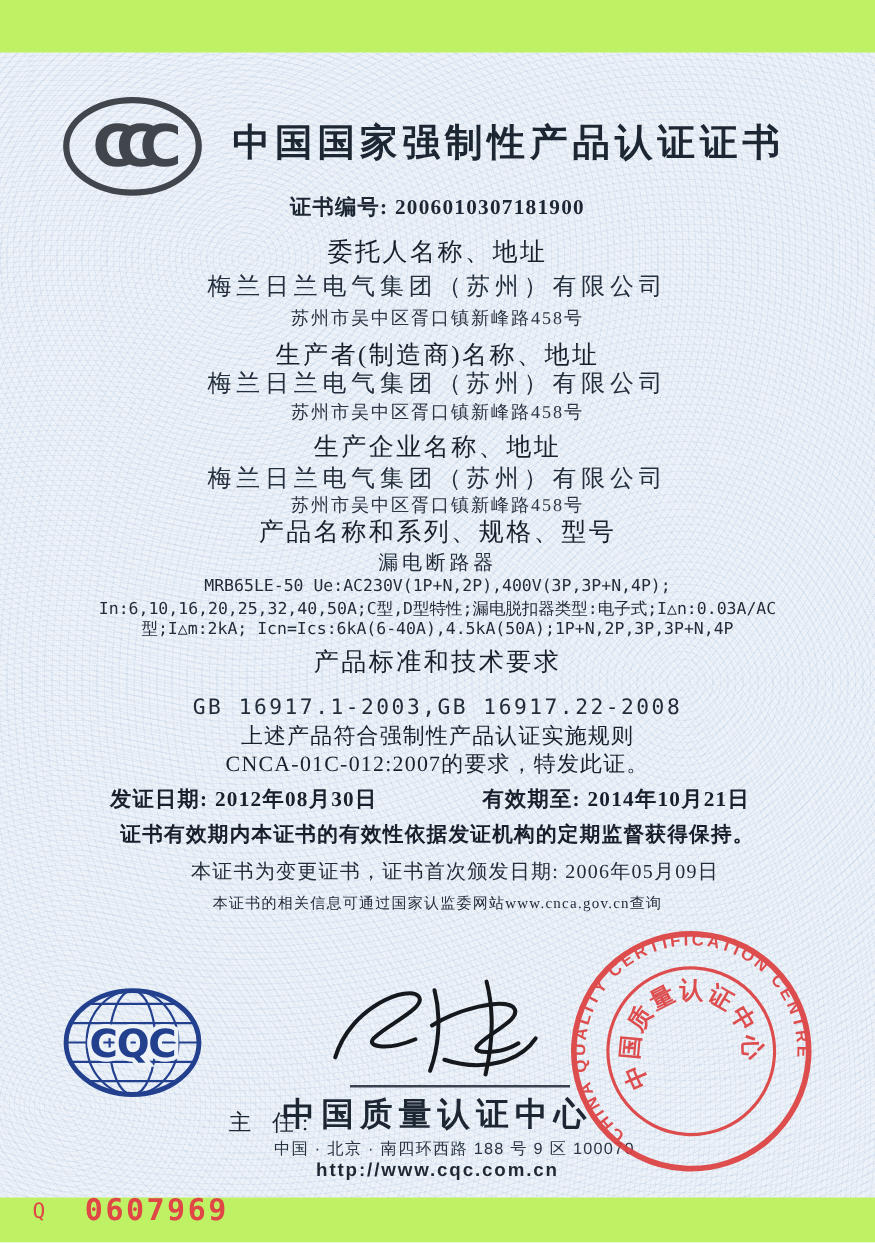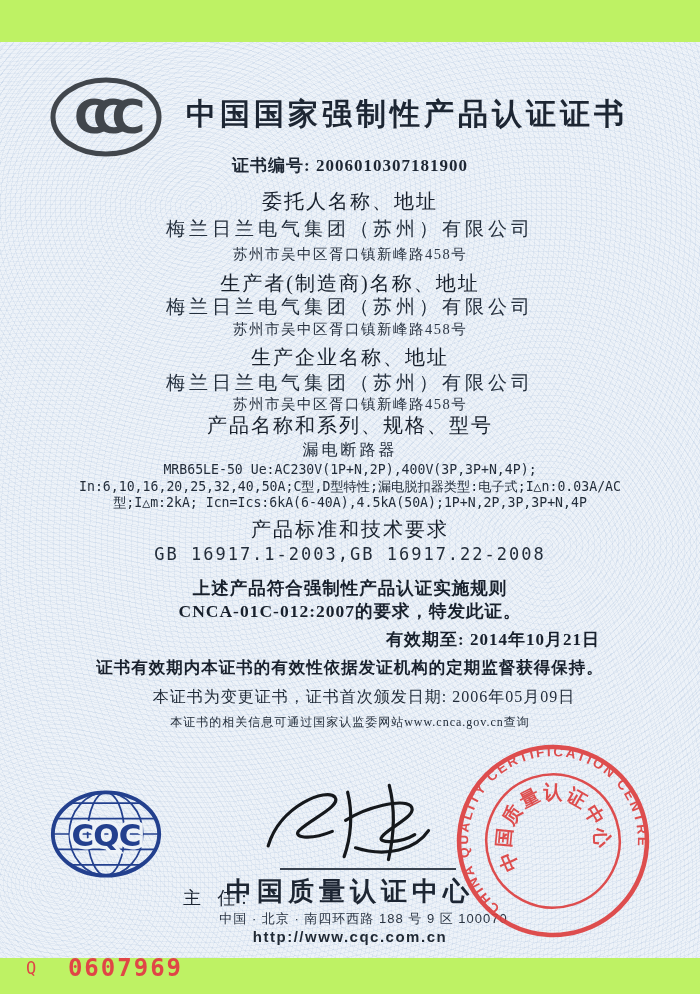--- a/index.html
+++ b/index.html
@@ -13,21 +13,21 @@
            repeating-radial-gradient(circle at 8% 92%, rgba(120,155,200,.09) 0 1px, rgba(255,255,255,0) 1px 4px);}
   .line{position:absolute;left:0;right:0;text-align:center;white-space:nowrap;}
   .title{top:52px;left:150px;right:36px;font-size:30px;font-weight:bold;letter-spacing:4px;color:#1d2633;}
   .certno{top:112px;font-size:17px;font-weight:bold;letter-spacing:1px;color:#1d2633;}
   .heading{font-size:20px;font-weight:normal;letter-spacing:2px;color:#18202c;}
   .cname{font-size:19px;letter-spacing:4px;color:#242f3d;}
   .caddr{font-size:14.5px;letter-spacing:1.5px;color:#2a3442;}
   .pname{font-size:16px;letter-spacing:3px;color:#242f3d;}
   .spec{font-family:"DejaVu Sans Mono","Liberation Mono",monospace;font-size:13.2px;color:#232d3a;letter-spacing:0;}
   .gb{font-size:17px;letter-spacing:2px;font-family:"DejaVu Sans Mono","Liberation Mono",monospace;color:#232d3a;}
-  .stmt{font-size:17.5px;font-weight:bold;letter-spacing:1px;color:#18202c;}
+  .stmt{font-size:17.5px;font-weight:normal;letter-spacing:1px;color:#18202c;}
   .datesrow{position:absolute;left:0;right:0;height:24px;}
   .datesrow .lbl{font-size:17px;font-weight:bold;letter-spacing:1px;color:#18202c;position:absolute;white-space:nowrap;}
   .keep{font-size:16.5px;font-weight:bold;letter-spacing:1px;color:#18202c;}
   .chg{font-size:16px;letter-spacing:1px;color:#222c39;padding-left:28px;}
   .info{font-size:12px;letter-spacing:1px;color:#222c39;}
   .ccc-logo{position:absolute;left:48px;top:32px;}
   .cqc-logo{position:absolute;left:48px;top:744px;}
   .director{position:absolute;left:183px;top:844px;font-size:18px;font-weight:normal;letter-spacing:6px;color:#1d2633;}
   .sig{position:absolute;left:252px;top:736px;}
   .sigline{position:absolute;left:280px;top:826px;width:176px;border-top:2px solid #39424e;}
@@ -67,26 +67,27 @@
     <div class="line cname" style="top:328px">梅兰日兰电气集团（苏州）有限公司</div>
     <div class="line caddr" style="top:353px">苏州市吴中区胥口镇新峰路458号</div>
 
     <div class="line pname" style="top:398px">漏电断路器</div>
     <div class="line heading" style="top:370px">产品名称和系列、规格、型号</div>
     <div class="line spec" style="top:420px">MRB65LE-50 Ue:AC230V(1P+N,2P),400V(3P,3P+N,4P);</div>
     <div class="line spec" style="top:436px">In:6,10,16,20,25,32,40,50A;C型,D型特性;漏电脱扣器类型:电子式;I△n:0.03A/AC</div>
     <div class="line spec" style="top:452px">型;I△m:2kA; Icn=Ics:6kA(6-40A),4.5kA(50A);1P+N,2P,3P,3P+N,4P</div>
 
     <div class="line heading" style="top:474px">产品标准和技术要求</div>
-    <div class="line gb" style="top:502px">GB 16917.1-2003,GB 16917.22-2008</div>
+    <div class="line gb" style="top:514px">GB 16917.1-2003,GB 16917.22-2008</div>
 
     <div class="line stmt" style="top:534px">上述产品符合强制性产品认证实施规则</div>
     <div class="line stmt" style="top:557px">CNCA-01C-012:2007的要求，特发此证。</div>
 
     <div class="datesrow" style="top:586px">
+      <span class="lbl" style="left:88px">发证日期: 2012年08月30日</span>
       <span class="lbl" style="left:386px">有效期至: 2014年10月21日</span>
     </div>
 
     <div class="line keep" style="top:615px">证书有效期内本证书的有效性依据发证机构的定期监督获得保持。</div>
     <div class="line chg" style="top:645px">本证书为变更证书，证书首次颁发日期: 2006年05月09日</div>
     <div class="line info" style="top:672px">本证书的相关信息可通过国家认监委网站www.cnca.gov.cn查询</div>
 
     <div class="cqc-logo">
       <svg width="116" height="96" viewBox="0 0 120 98">
         <defs>

